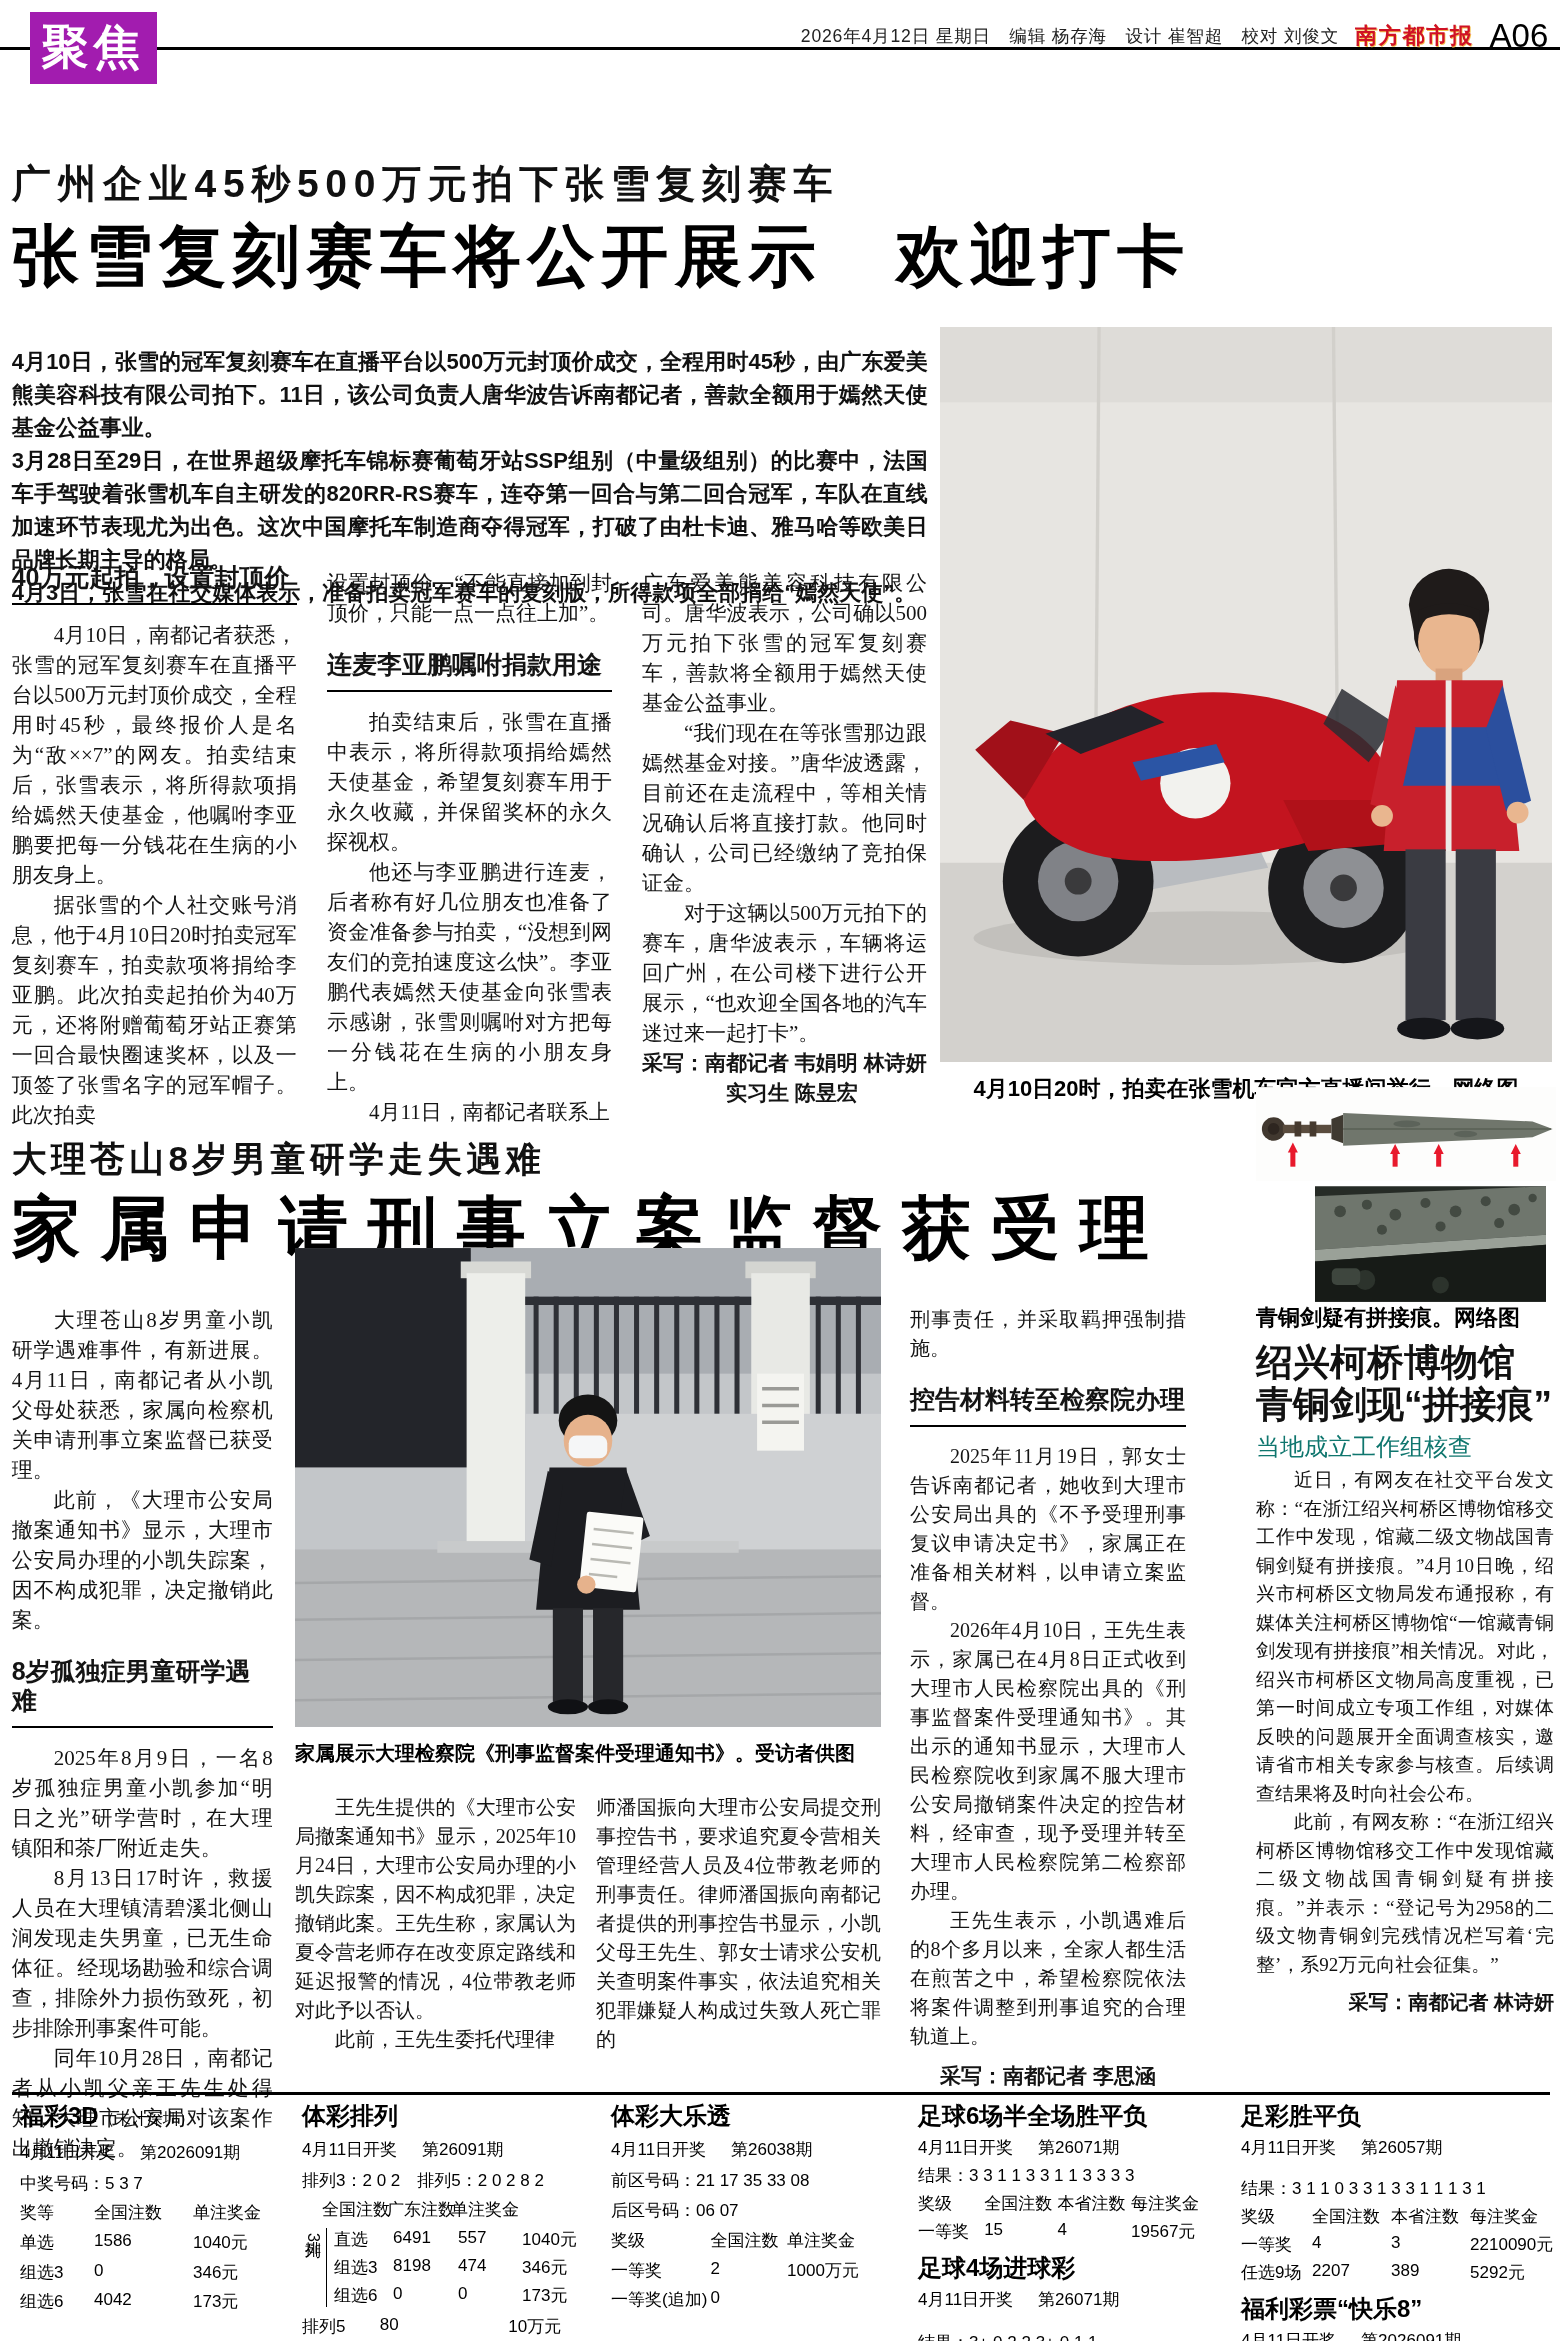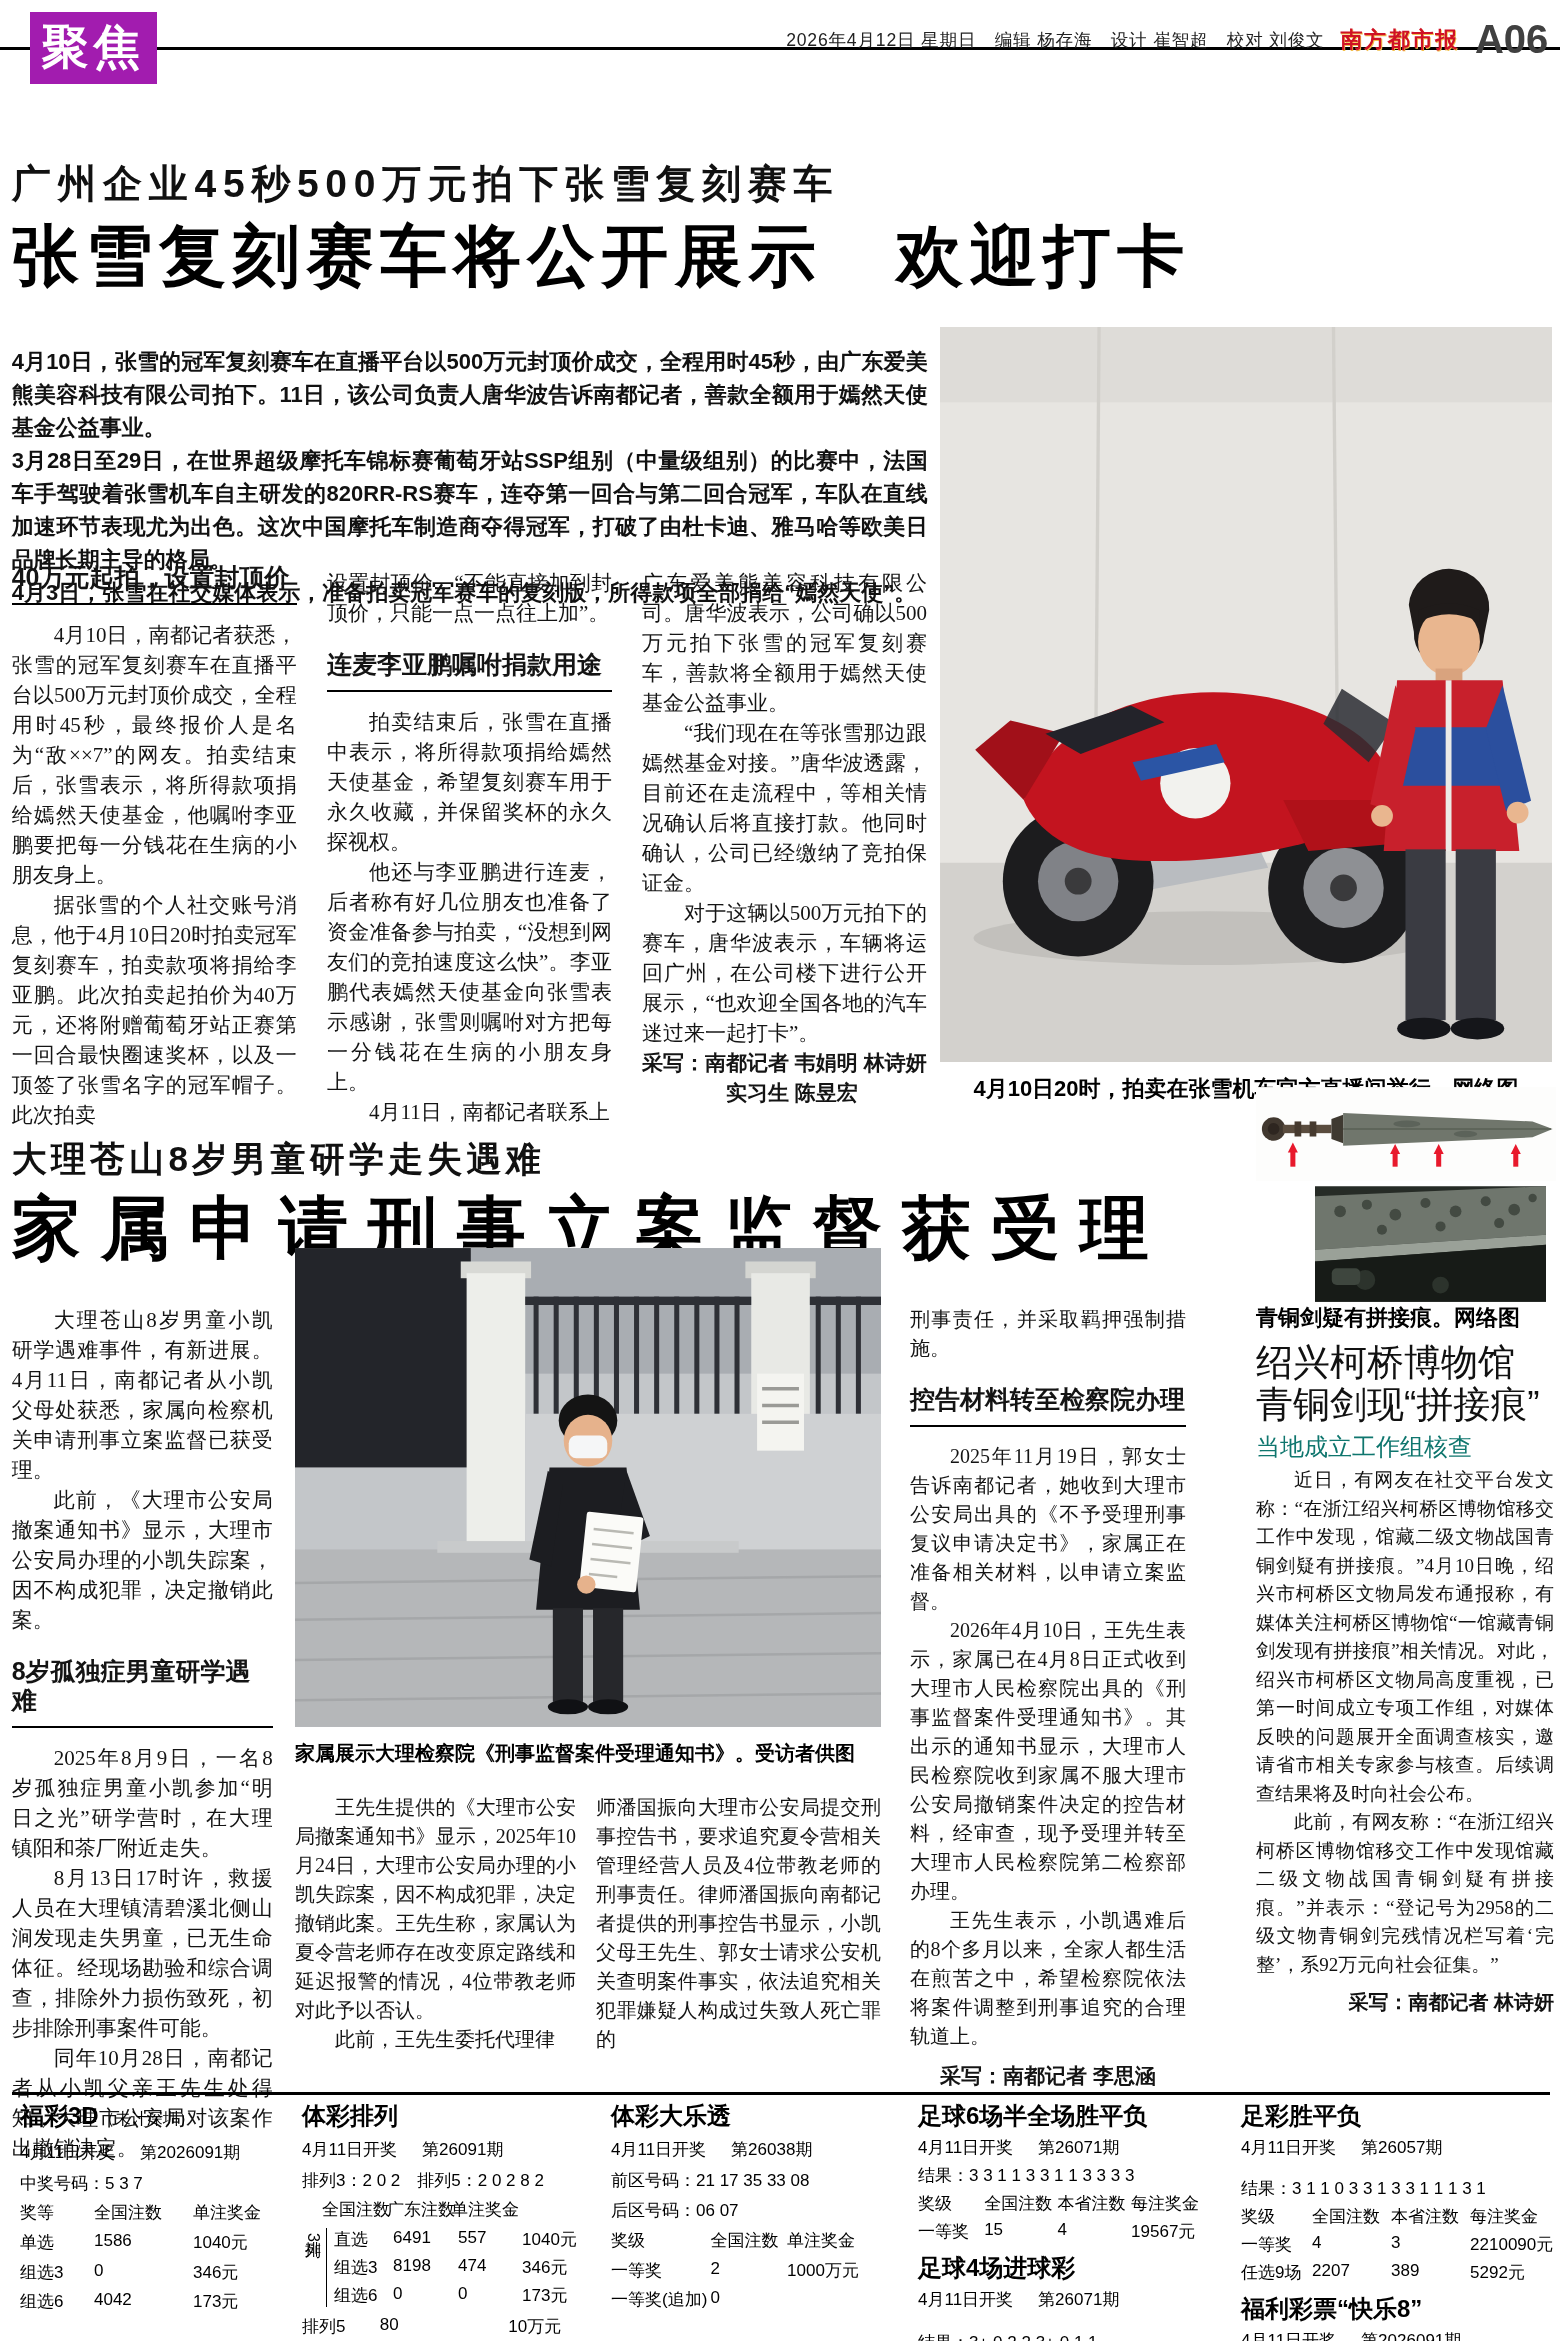--- a/index.html
+++ b/index.html
@@ -10,40 +10,40 @@
 
   
   .toprule{position:absolute;left:0;top:47px;width:1560px;height:2.5px;background:#000}
   .badge{position:absolute;left:30px;top:11.7px;width:127px;height:72px;background:#a21caf;color:#fff;
          display:flex;align-items:center;justify-content:center;font-weight:900;font-size:47px;letter-spacing:5px;
          font-family:"Liberation Sans","DejaVu Sans",sans-serif}
   .hdr-right{position:absolute;top:17px;right:11.7px;display:flex;align-items:center;gap:16px;
              font-family:"Liberation Sans","DejaVu Sans",sans-serif}
   .dateline{font-size:17.6px;color:#222;letter-spacing:0.8px}
   .brand{font-size:22px;font-weight:900;color:#cf1125;text-shadow:0.8px 0.8px 0 #f3c04a;letter-spacing:1.7px}
-  .pageno{font-size:40px;font-weight:700;color:#404040}
+  .pageno{font-size:33px;font-weight:400;color:#000000}
 
   
   .kicker{font-weight:700;font-family:"Liberation Sans","DejaVu Sans",sans-serif}
   .headline{font-weight:900;font-family:"Liberation Sans","DejaVu Sans",sans-serif;color:#000}
   .lead{font-family:"Liberation Sans","DejaVu Sans",sans-serif;font-weight:700;font-size:22px;line-height:33px;text-align:justify}
   .lead p{margin:0}
   .col{font-size:21px;line-height:30px;text-align:justify;color:#141414}
   .col p{margin:0;text-indent:2em}
   .col p.noind{text-indent:0}
   .subhead{font-family:"Liberation Sans","DejaVu Sans",sans-serif;font-weight:700;font-size:25px;line-height:28.5px;
            border-bottom:2.5px solid #000;padding-bottom:11.7px;margin:0 0 15px 0;text-indent:0;text-align:left}
   .subhead.mt{margin-top:22px}
   .byline{font-family:"Liberation Sans","DejaVu Sans",sans-serif;font-weight:700;font-size:21px;line-height:30px;text-indent:0}
   .caption{font-family:"Liberation Sans","DejaVu Sans",sans-serif;font-weight:700;font-size:21px;color:#000}
 
   .photo{display:block}
 
   
-  .a3-title{font-family:"Liberation Sans","DejaVu Sans",sans-serif;font-weight:400;font-size:37px;line-height:42px}
+  .a3-title{font-family:"Liberation Sans","DejaVu Sans",sans-serif;font-weight:700;font-size:37px;line-height:42px}
   .a3-sub{font-family:"Liberation Sans","DejaVu Sans",sans-serif;font-size:24px;color:#0f766e}
   .a3-body{font-size:19px;line-height:28.5px;text-align:justify}
   .a3-body p{margin:0;text-indent:2em}
 
   
   .botrule{position:absolute;left:11.7px;top:2092px;width:1538px;height:2.5px;background:#000}
   .lot{position:absolute;top:2102px;font-family:"Liberation Sans","DejaVu Sans",sans-serif;font-size:17px;color:#000}
   .lot .t{font-size:24px;font-weight:700;line-height:27px;white-space:nowrap}
   .lot .t .note{font-size:16px;font-weight:400}
   .lot .meta{display:flex;gap:25px;margin-top:9.2px;white-space:nowrap}

